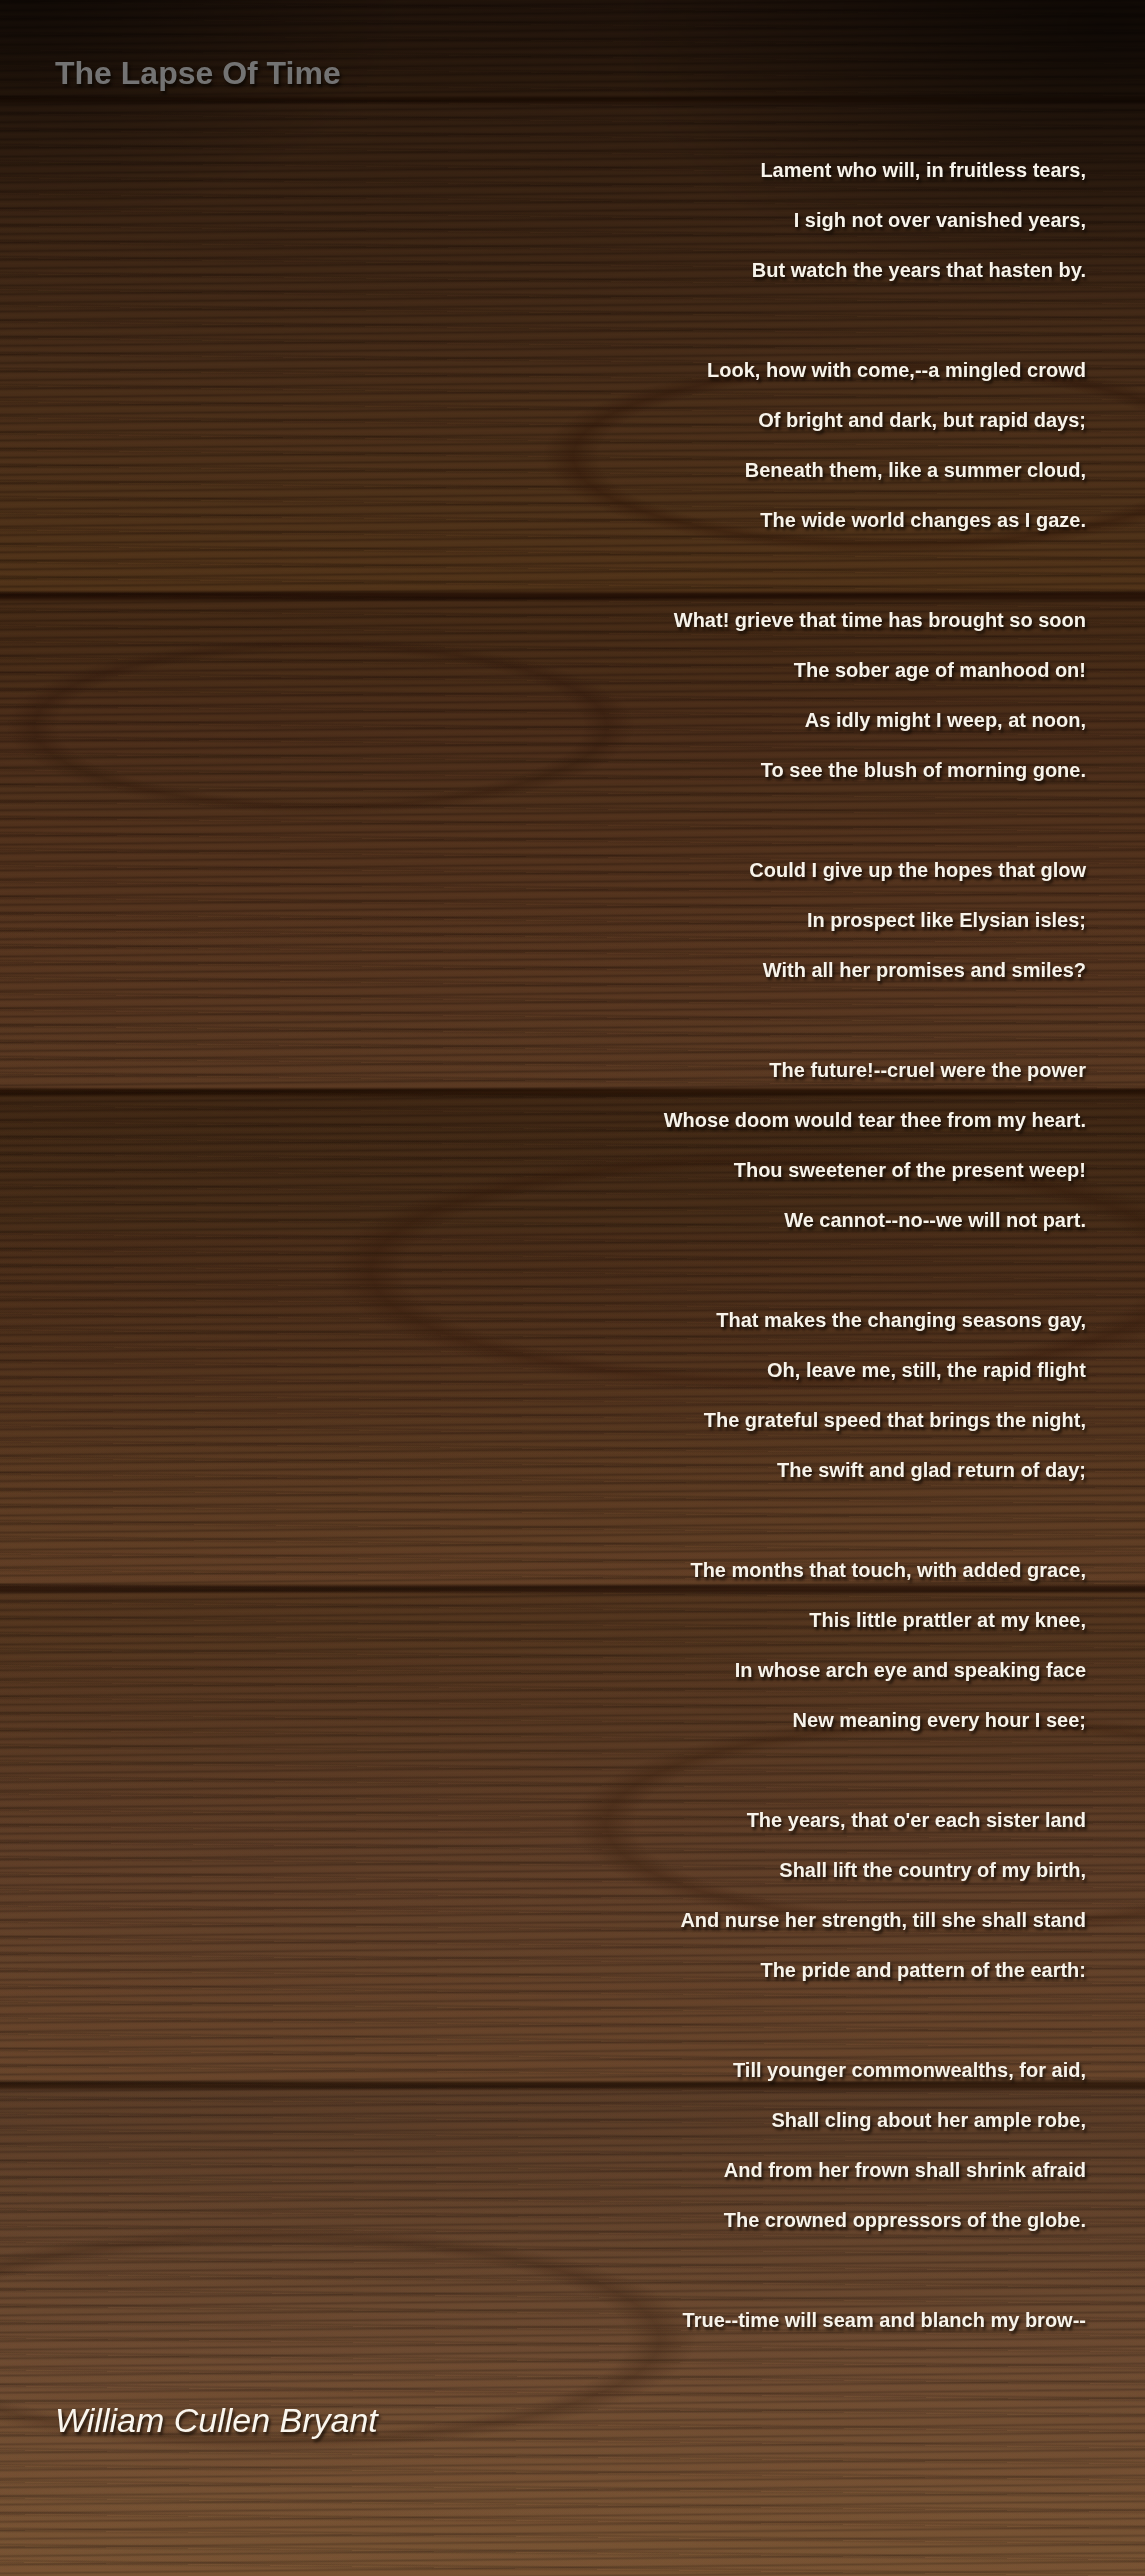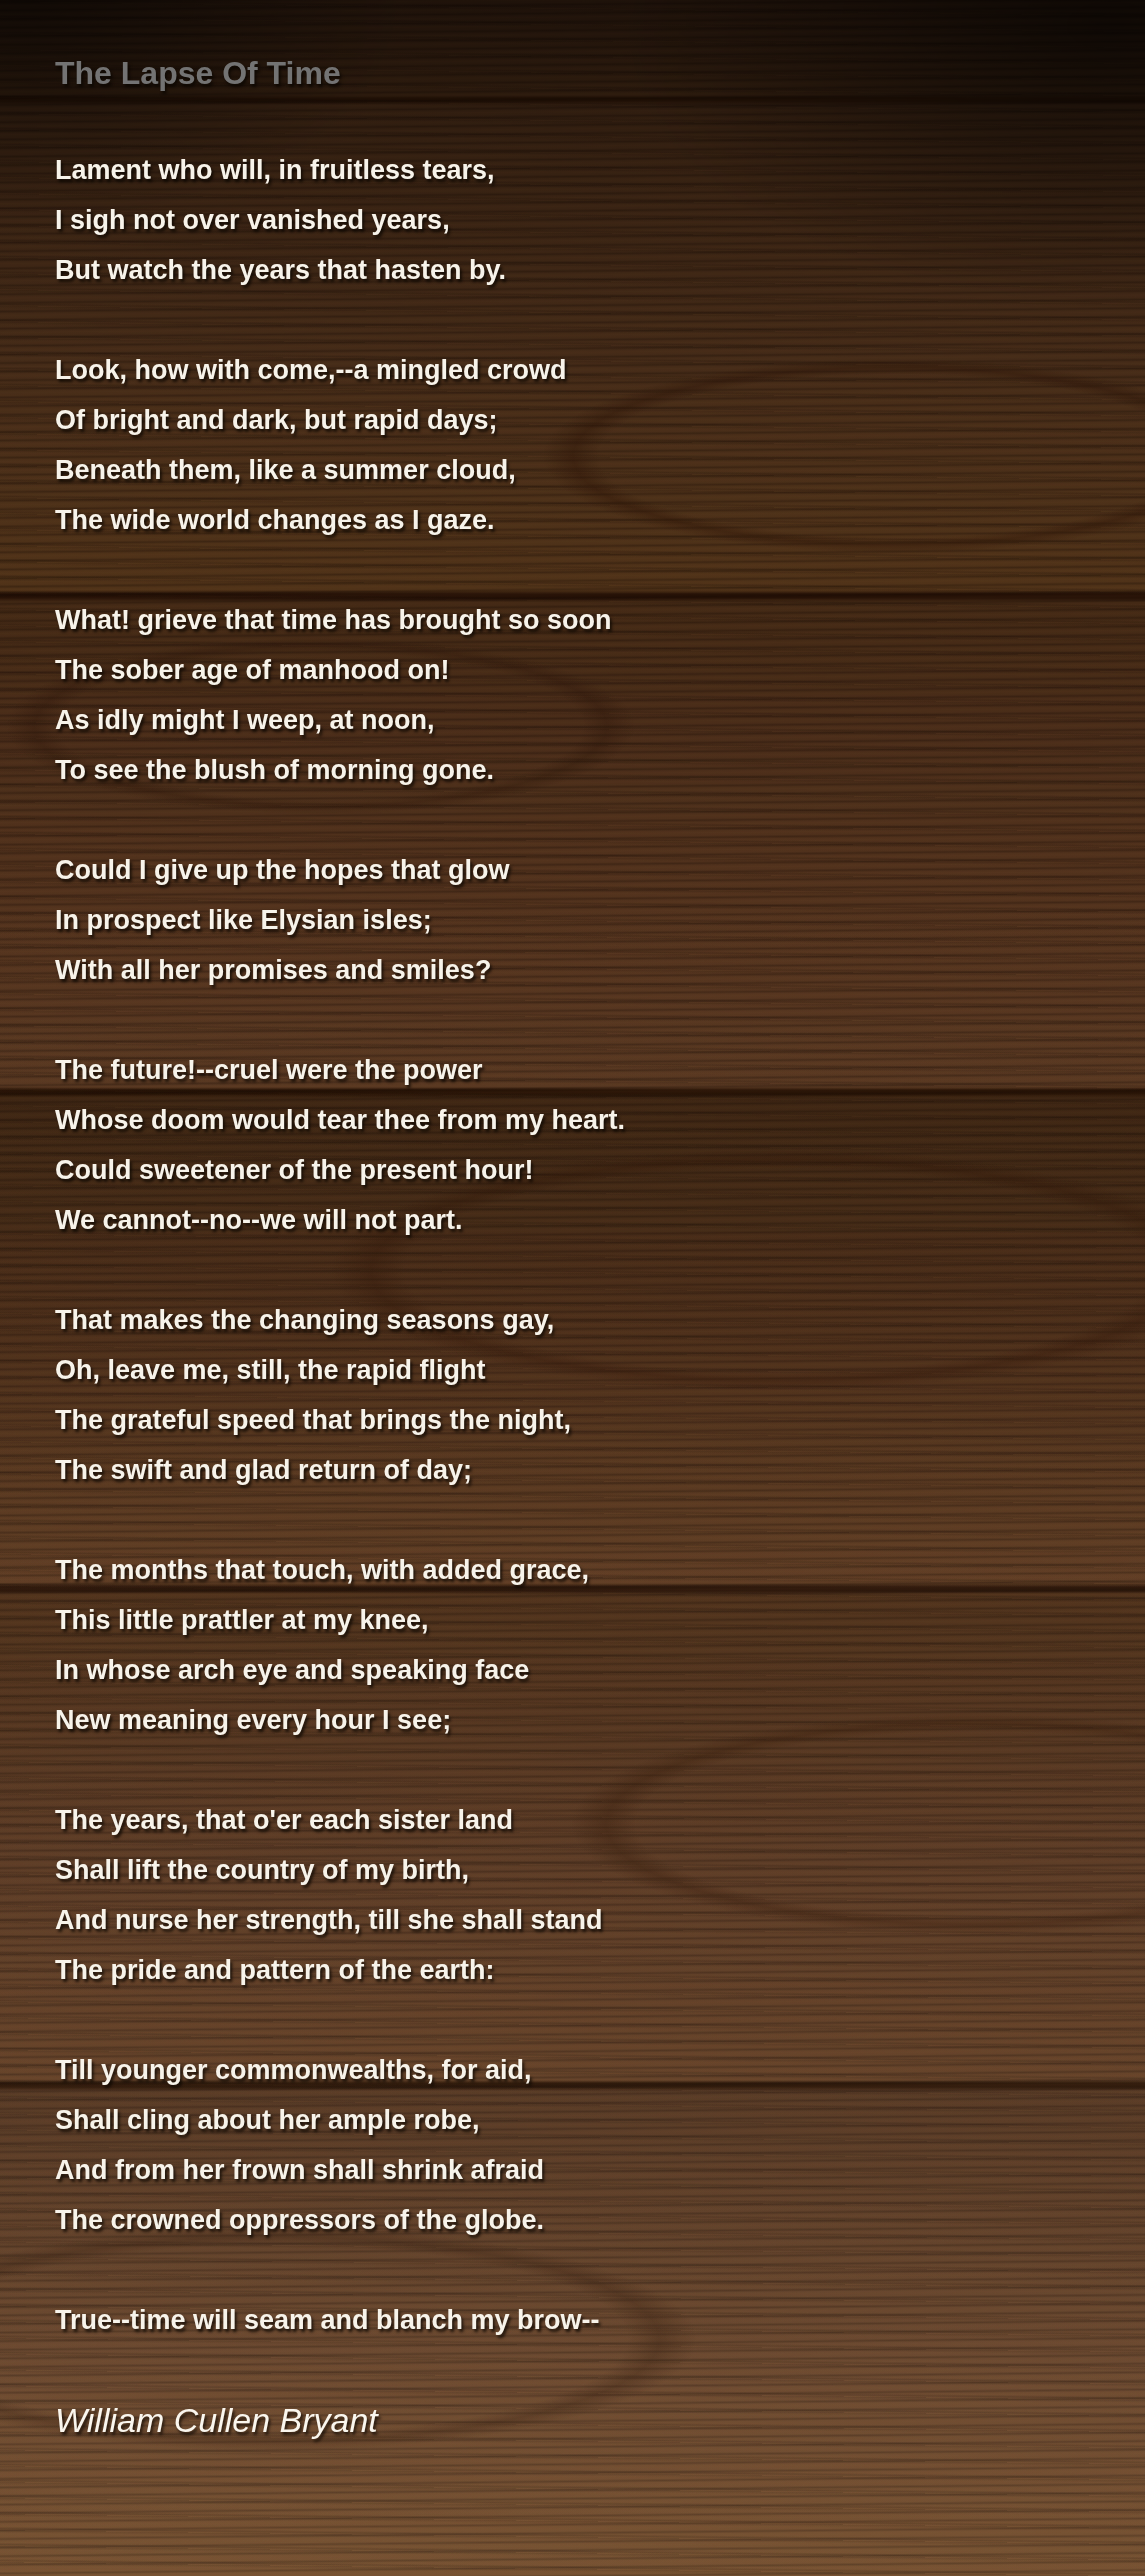--- a/index.html
+++ b/index.html
@@ -49,26 +49,27 @@
     font-size: 32px;
     line-height: 38px;
     font-weight: bold;
     color: #737373;
     text-shadow: 1.9px 2.9px 2.9px rgba(10,5,0,0.75);
   }
   .stanza {
     margin: 0 0 50px 0;
   }
   .line {
-    font-size: 27px;
+    font-size: 20px;
     line-height: 50px;
     font-weight: bold;
     color: #f7f3ea;
     text-shadow: 1.9px 2.9px 2.9px rgba(10,5,0,0.75);
     white-space: nowrap;
+    text-align: right;
   }
   .author {
     margin-top: 45px;
     font-size: 34px;
     line-height: 50px;
     font-style: italic;
     font-weight: normal;
     color: #faf6ee;
     text-shadow: 1.9px 2.9px 2.9px rgba(10,5,0,0.7);
   }
@@ -101,21 +102,21 @@
 
   <div class="stanza">
     <div class="line">Could I give up the hopes that glow</div>
     <div class="line">In prospect like Elysian isles;</div>
     <div class="line">With all her promises and smiles?</div>
   </div>
 
   <div class="stanza">
     <div class="line">The future!--cruel were the power</div>
     <div class="line">Whose doom would tear thee from my heart.</div>
-    <div class="line">Could sweetener of the present hour!</div>
+    <div class="line">Thou sweetener of the present weep!</div>
     <div class="line">We cannot--no--we will not part.</div>
   </div>
 
   <div class="stanza">
     <div class="line">That makes the changing seasons gay,</div>
     <div class="line">Oh, leave me, still, the rapid flight</div>
     <div class="line">The grateful speed that brings the night,</div>
     <div class="line">The swift and glad return of day;</div>
   </div>
 

